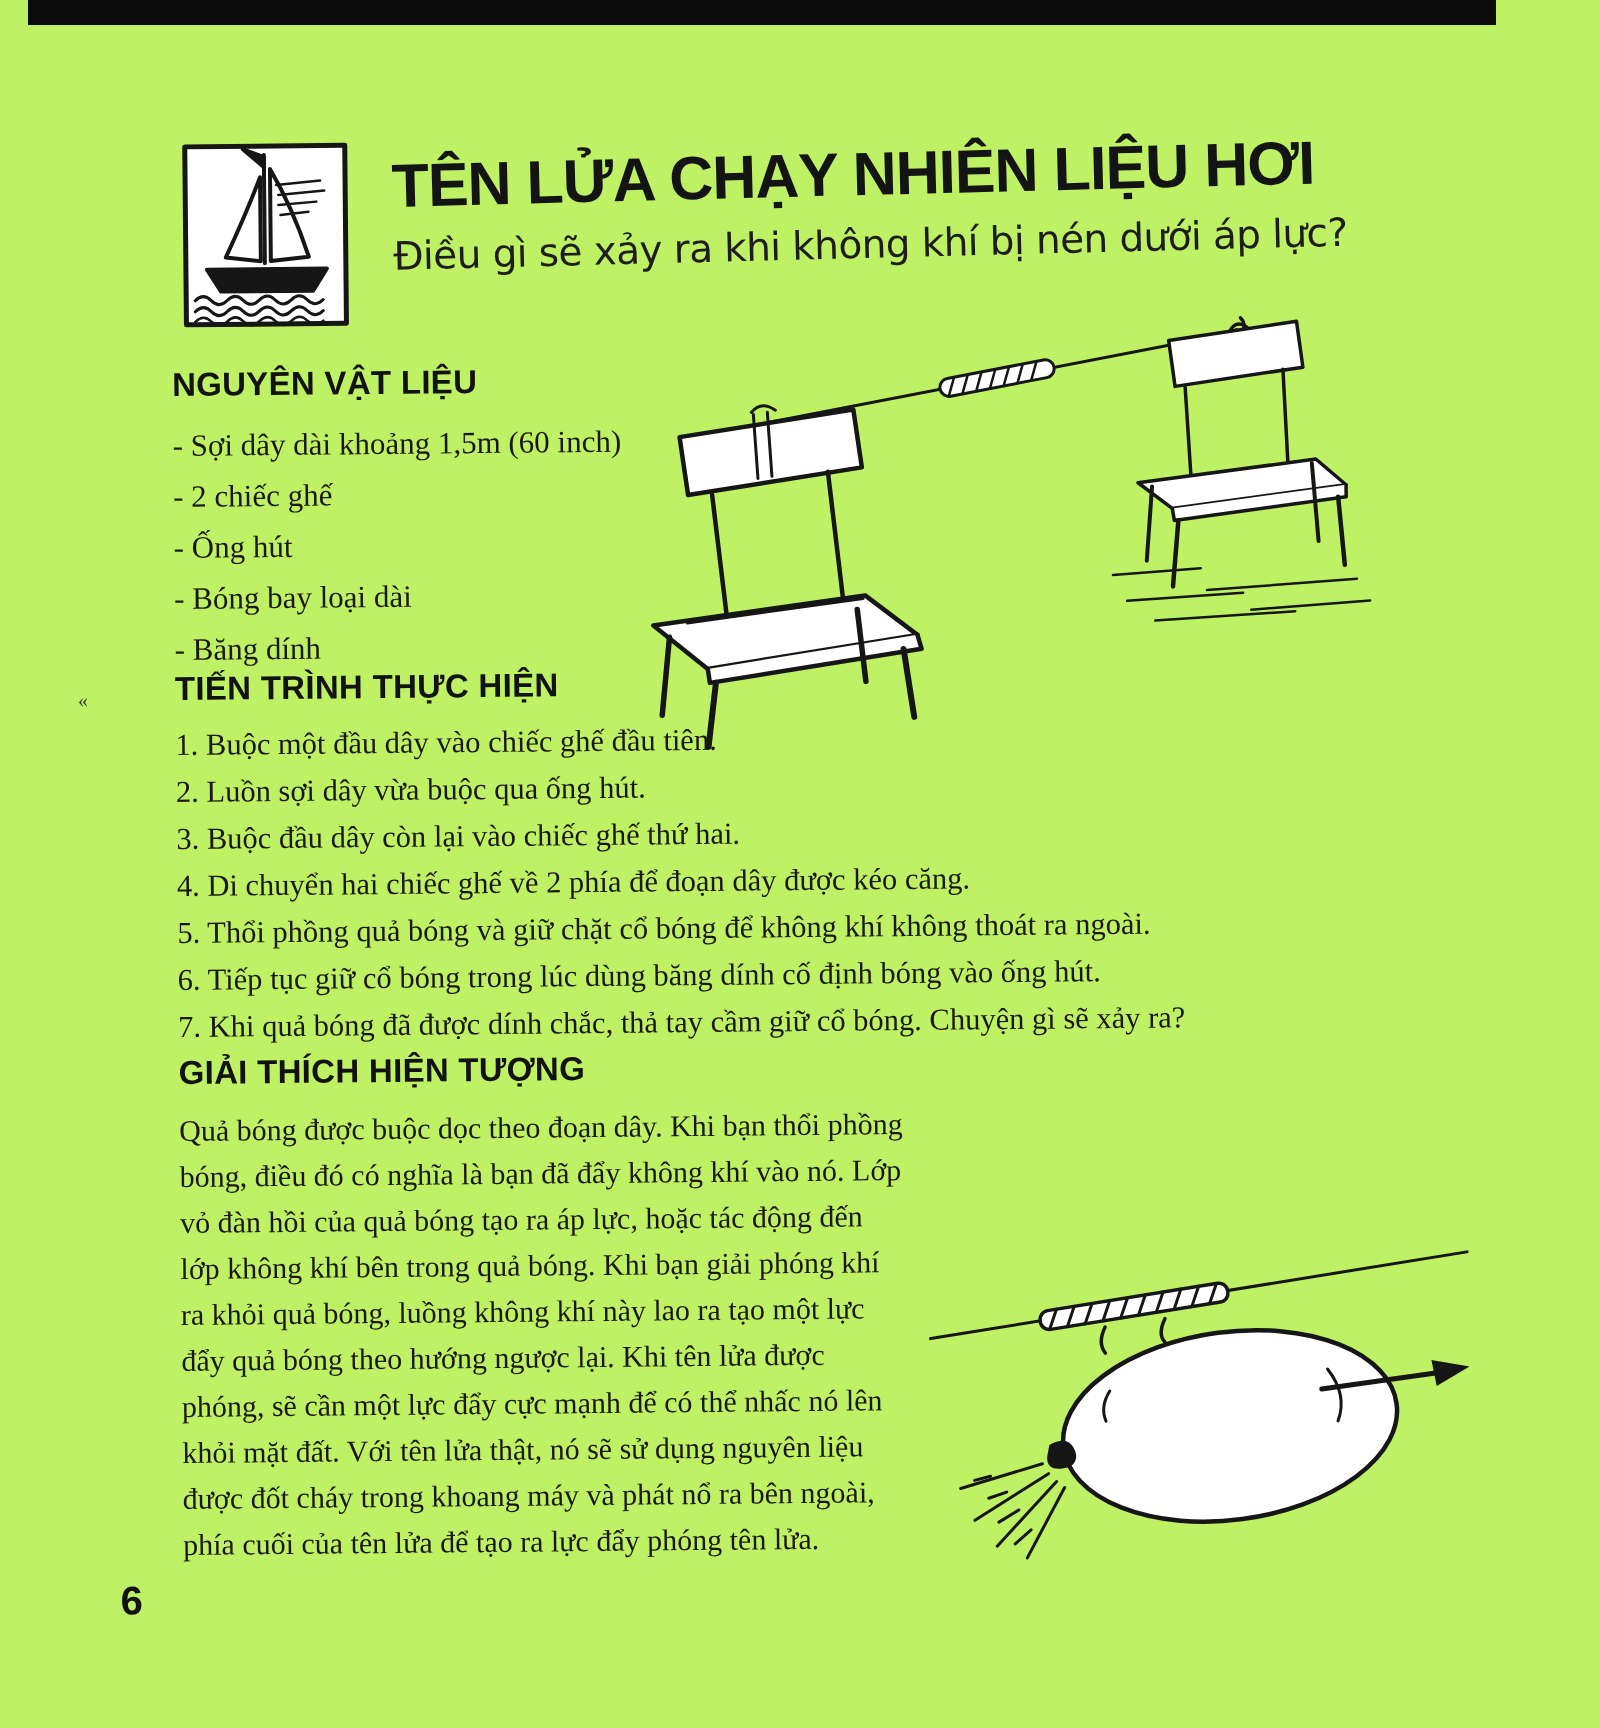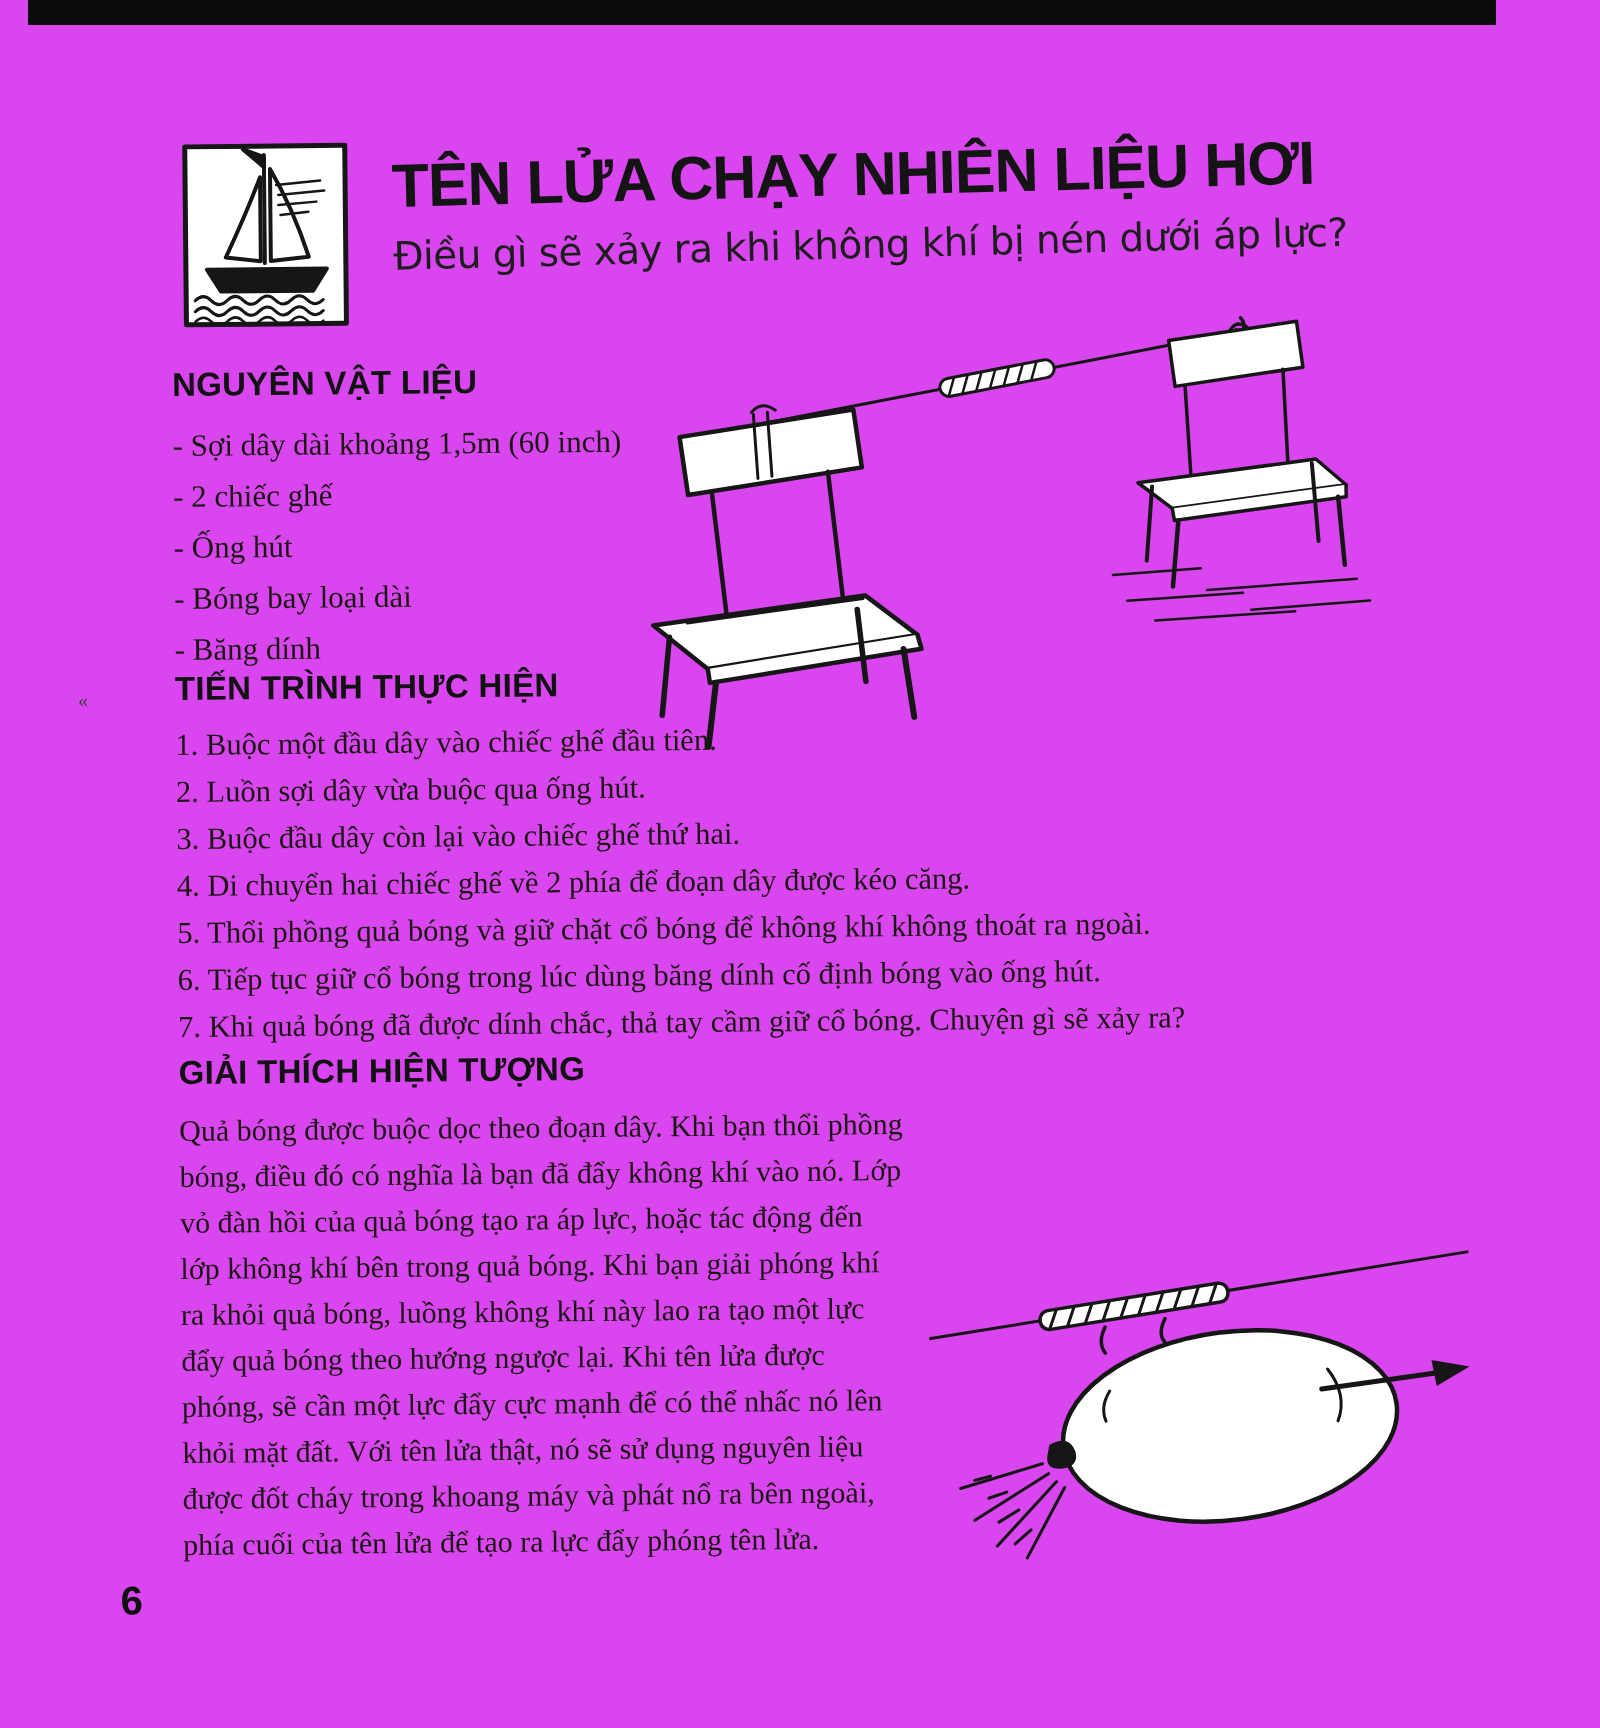--- a/index.html
+++ b/index.html
@@ -1,18 +1,18 @@
 <!DOCTYPE html>
 <html><head>
 <meta charset="utf-8">
 <style>
   html,body{margin:0;padding:0;background:#e8e8e8;}
   .page{
     position:relative;width:1600px;height:1728px;margin:0 auto;
-    background:#d946ef;overflow:hidden;
+    background:#bef264;overflow:hidden;
     font-family:"Liberation Serif", serif;color:#181410;
   }
   .topbar{position:absolute;left:28px;top:0;width:1468px;height:25px;background:#0b0b0b;}
   .tilt{position:absolute;left:0;top:0;width:1600px;height:1728px;transform:rotate(-0.55deg);transform-origin:50% 40%;}
 
   .boat{position:absolute;left:185px;top:136px;width:170px;height:188px;}
 
   .header{position:absolute;left:396px;top:150px;width:1060px;transform:rotate(-0.9deg);transform-origin:0 0;}
   .title{
     font-family:"Liberation Sans", sans-serif;font-weight:700;

